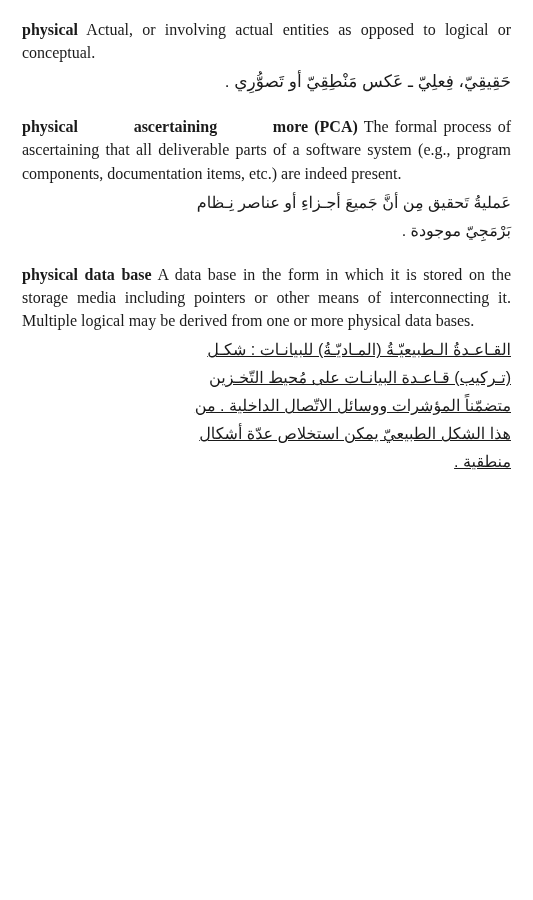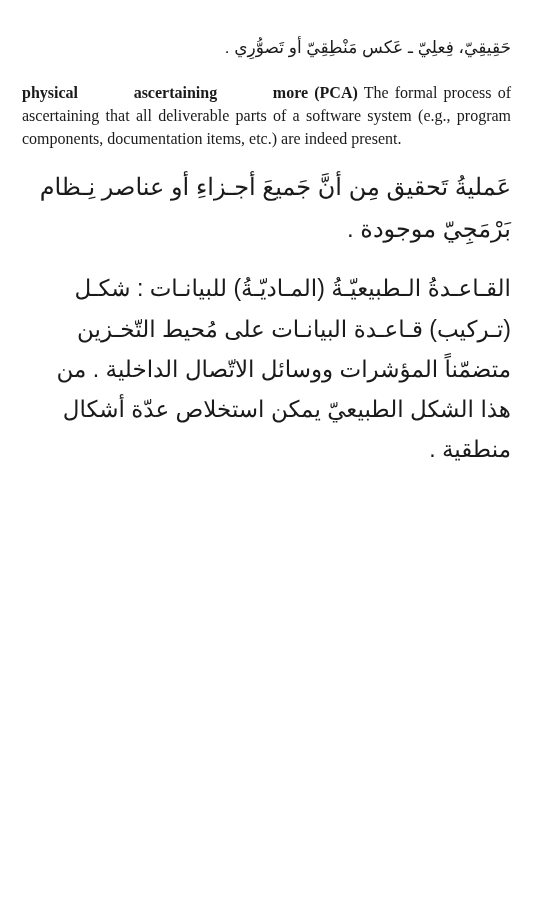--- a/index.html
+++ b/index.html
@@ -27,55 +27,63 @@
       font-weight: bold;
       font-style: normal;
     }
 
     .arabic-text {
       direction: rtl;
       text-align: right;
       font-family: "Arial", "Traditional Arabic", sans-serif;
       font-size: 17px;
       line-height: 1.7;
-      margin-top: 16px;
+      margin-top: 4px;
       display: block;
     }
 
     p.definition-para {
       text-align: justify;
       display: block;
       margin-bottom: 4px;
     }
   </style>
 </head>
 <body>
 
 <div class="entry">
+  <p class="definition-para">
+    <span class="entry-title">physical</span>
+    <span>  Actual, or involving actual entities as opposed to logical or conceptual.</span>
+  </p>
   <span class="arabic-text">حَقِيقِيّ، فِعلِيّ ـ عَكس مَنْطِقِيّ أو تَصوُّرِي .</span>
 </div>
 
 <div class="entry" style="margin-top: 10px;">
   <p class="definition-para">
     <span class="entry-title">physical</span>
     <span>&nbsp;&nbsp;&nbsp;&nbsp;&nbsp;&nbsp;&nbsp;</span>
     <span class="entry-title">ascertaining</span>
     <span>&nbsp;&nbsp;&nbsp;&nbsp;&nbsp;&nbsp;&nbsp;</span>
     <span class="entry-title">more</span>
     <span> </span>
     <span class="entry-title">(PCA)</span>
     <span>  The formal process of ascertaining that all deliverable parts of a software system (e.g., program components, documentation items, etc.) are indeed present.</span>
   </p>
-  <span class="arabic-text" style="font-size: 24px; line-height: 1.75;">
+  <span class="arabic-text" style="font-size: 16px; line-height: 1.75;">
     عَمليةُ تَحقيق مِن أنَّ جَميعَ أجـزاءِ أو عناصر نِـظام<br>
     بَرْمَجِيّ موجودة .
   </span>
 </div>
 
 <div class="entry" style="margin-top: 10px;">
-  <span class="arabic-text" style="font-size: 23px; line-height: 1.75;">
+  <p class="definition-para">
+    <span class="entry-title">physical data base</span>
+    <span>  A data base in the form in which it is stored on the storage media including pointers or other means of interconnecting it. Multiple logical may be derived from one or more physical data bases.</span>
+  </p>
+  <span class="arabic-text" style="font-size: 16px; line-height: 1.75; text-decoration: underline;">
     القـاعـدةُ الـطبيعيّـةُ (المـاديّـةُ) للبيانـات : شكـل<br>
     (تـركيب) قـاعـدة البيانـات على مُحيط التّخـزين<br>
     متضمّناً المؤشرات ووسائل الاتّصال الداخلية . من<br>
     هذا الشكل الطبيعيّ يمكن استخلاص عدّة أشكال<br>
     منطقية .
   </span>
 </div>
 
 </body></html>

